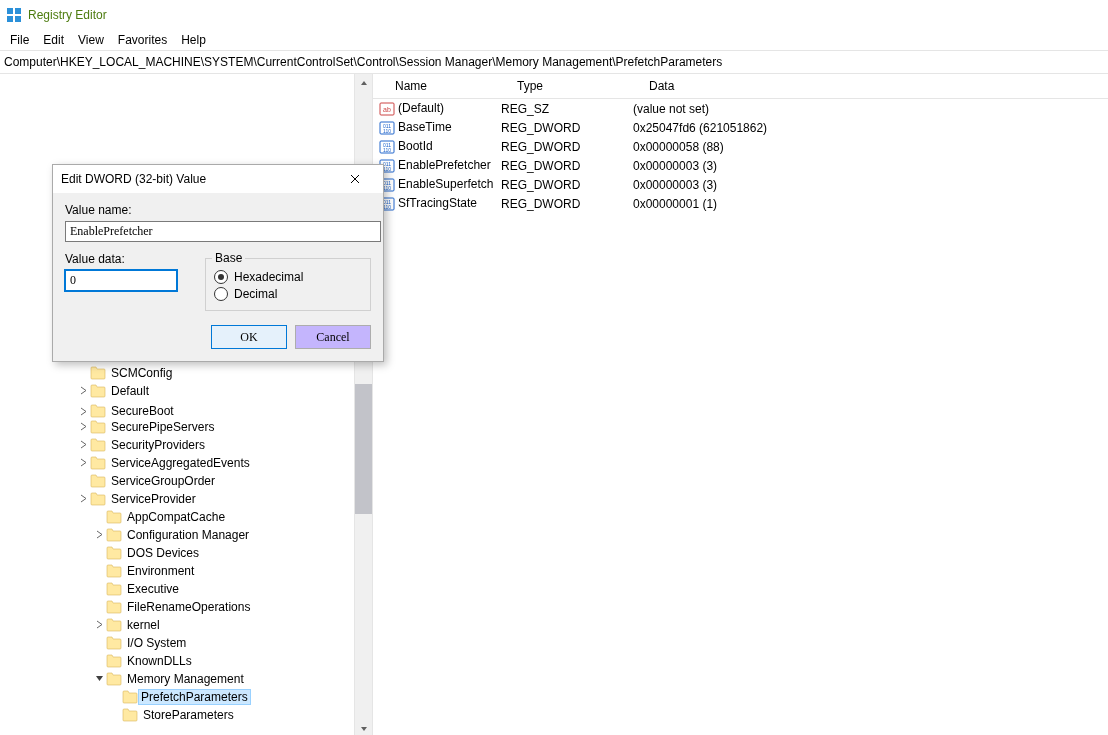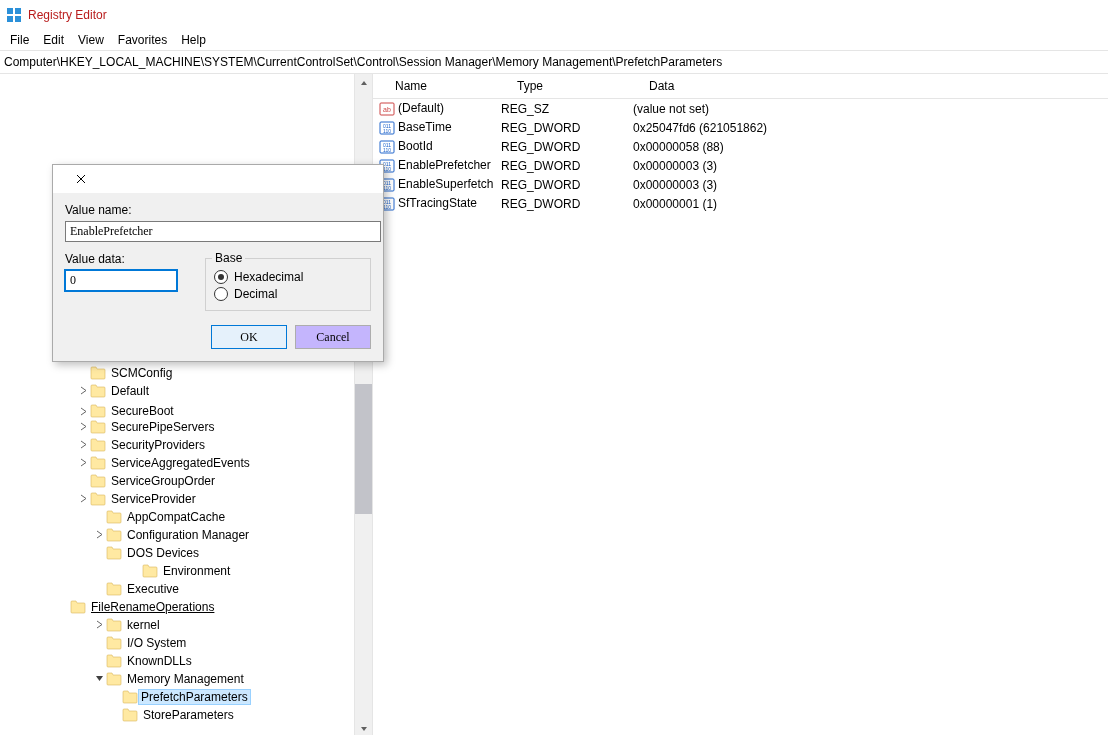--- a/index.html
+++ b/index.html
@@ -1,18 +1,18 @@
 <!DOCTYPE html>
 <html><head>
 <meta charset="utf-8">
 <style>
 html,body{margin:0;padding:0;font-family:"Segoe UI",Tahoma,sans-serif;font-size:12px;color:#000;background:#fff;width:1108px;height:735px;overflow:hidden}
 .titlebar{height:30px;display:flex;align-items:center;padding:0 6px;background:#fff}
 .titlebar .appicon{width:16px;height:16px;margin-right:6px}
-.titlebar .title{color:#b91c1c}
+.titlebar .title{color:#4d7c0f}
 .menubar{height:20px;display:flex;align-items:center;padding:0 4px;background:#fff}
 .menubar span{padding:2px 8px 2px 6px;cursor:default}
 .pathbar{height:22px;border-top:1px solid #e5e5e5;border-bottom:1px solid #e5e5e5;display:flex;align-items:center;padding:0 4px;background:#fff}
 .main{display:flex;height:calc(735px - 30px - 20px - 22px);position:relative}
 .left{width:372px;border-right:1px solid #e5e5e5;position:relative;overflow:hidden}
 .right{flex:1;overflow:auto}
 
 
 .tree{position:absolute;top:0;left:0;right:0;bottom:0;overflow:hidden;padding-top:2px}
 .tree-row{height:18px;display:flex;align-items:center;white-space:nowrap}
@@ -349,39 +349,39 @@
         </div>
         <div class="tree-row" style="padding-left: 92px;">
           <span class="expander"></span>
           <span class="folder-icon">
             <svg width="16" height="14" viewBox="0 0 16 14">
               <path d="M1 3 L1 12 Q1 13 2 13 L14 13 Q15 13 15 12 L15 4 Q15 3 14 3 L7 3 L6 1 L2 1 Q1 1 1 2 Z" fill="#ffe9a2" stroke="#d9b65a" stroke-width="0.6"></path>
             </svg>
           </span>
           <span class="label">DOS Devices</span>
         </div>
-        <div class="tree-row" style="padding-left: 92px; margin-left: 36px;">
+        <div class="tree-row" style="padding-left: 92px;">
           <span class="expander"></span>
           <span class="folder-icon">
             <svg width="16" height="14" viewBox="0 0 16 14">
               <path d="M1 3 L1 12 Q1 13 2 13 L14 13 Q15 13 15 12 L15 4 Q15 3 14 3 L7 3 L6 1 L2 1 Q1 1 1 2 Z" fill="#ffe9a2" stroke="#d9b65a" stroke-width="0.6"></path>
             </svg>
           </span>
           <span class="label">Environment</span>
         </div>
         <div class="tree-row" style="padding-left: 92px;">
           <span class="expander"></span>
           <span class="folder-icon">
             <svg width="16" height="14" viewBox="0 0 16 14">
               <path d="M1 3 L1 12 Q1 13 2 13 L14 13 Q15 13 15 12 L15 4 Q15 3 14 3 L7 3 L6 1 L2 1 Q1 1 1 2 Z" fill="#ffe9a2" stroke="#d9b65a" stroke-width="0.6"></path>
             </svg>
           </span>
           <span class="label">Executive</span>
         </div>
-        <div class="tree-row" style="padding-left: 56px; text-decoration: underline;">
+        <div class="tree-row" style="padding-left: 92px;">
           <span class="expander"></span>
           <span class="folder-icon">
             <svg width="16" height="14" viewBox="0 0 16 14">
               <path d="M1 3 L1 12 Q1 13 2 13 L14 13 Q15 13 15 12 L15 4 Q15 3 14 3 L7 3 L6 1 L2 1 Q1 1 1 2 Z" fill="#ffe9a2" stroke="#d9b65a" stroke-width="0.6"></path>
             </svg>
           </span>
           <span class="label">FileRenameOperations</span>
         </div>
         <div class="tree-row" style="padding-left: 92px;">
           <span class="expander"><svg width="9" height="9" viewBox="0 0 9 9">
@@ -515,20 +515,21 @@
                 <text x="8" y="13" font-size="5" text-anchor="middle" fill="#26c" font-family="Arial">110</text>
               </svg></span><span>SfTracingState</span></div>
           <div class="col c-type">REG_DWORD</div>
           <div class="col c-data">0x00000001 (1)</div>
         </div>
       </div>
   </div>
 
   <div class="dialog">
     <div class="dlg-title">
+      <span class="t">Edit DWORD (32-bit) Value</span>
       <span class="dlg-close">
         <svg width="10" height="10" viewBox="0 0 10 10">
             <path d="M1 1 L9 9 M9 1 L1 9" stroke="#000" stroke-width="1"></path>
           </svg>
       </span>
     </div>
     <div class="dlg-body">
       <div class="lbl">Value name:</div>
       <input class="txt" value="EnablePrefetcher" style="">
       <div class="row2">

